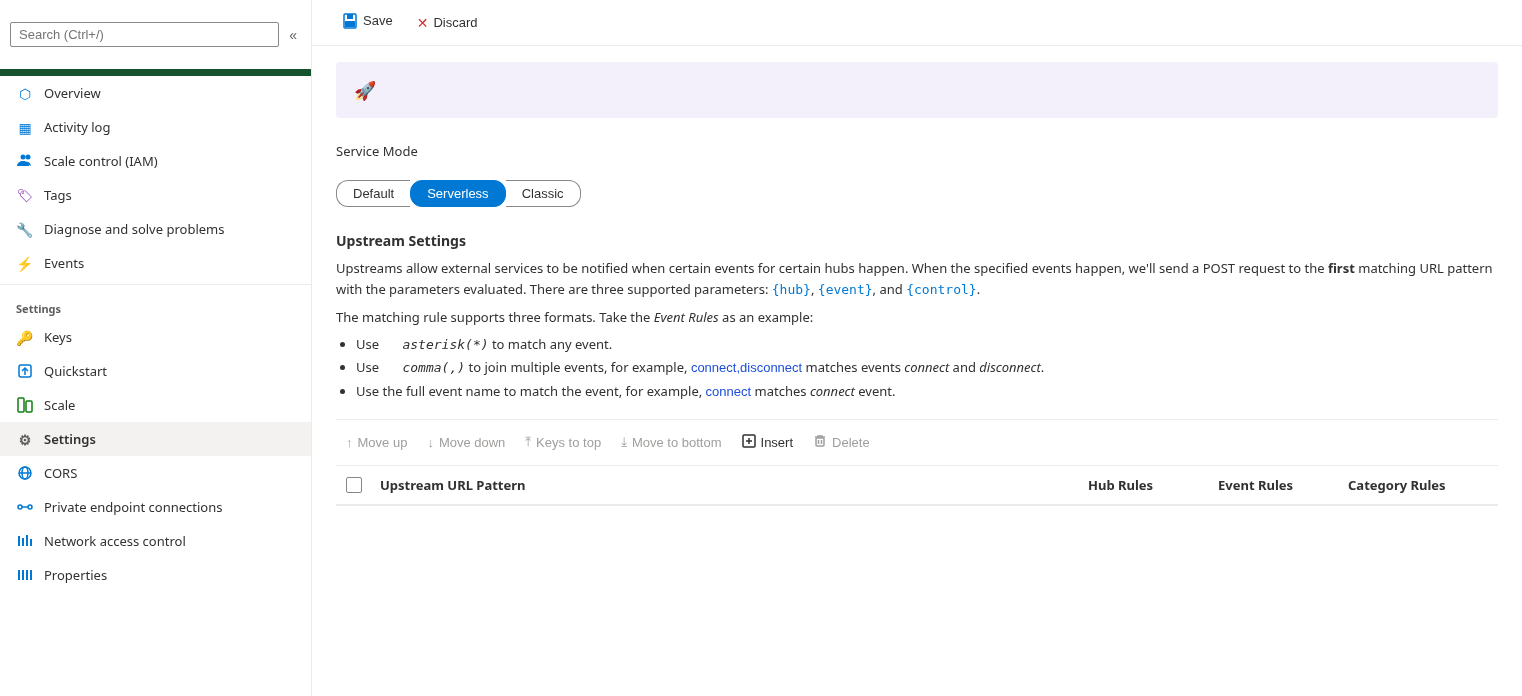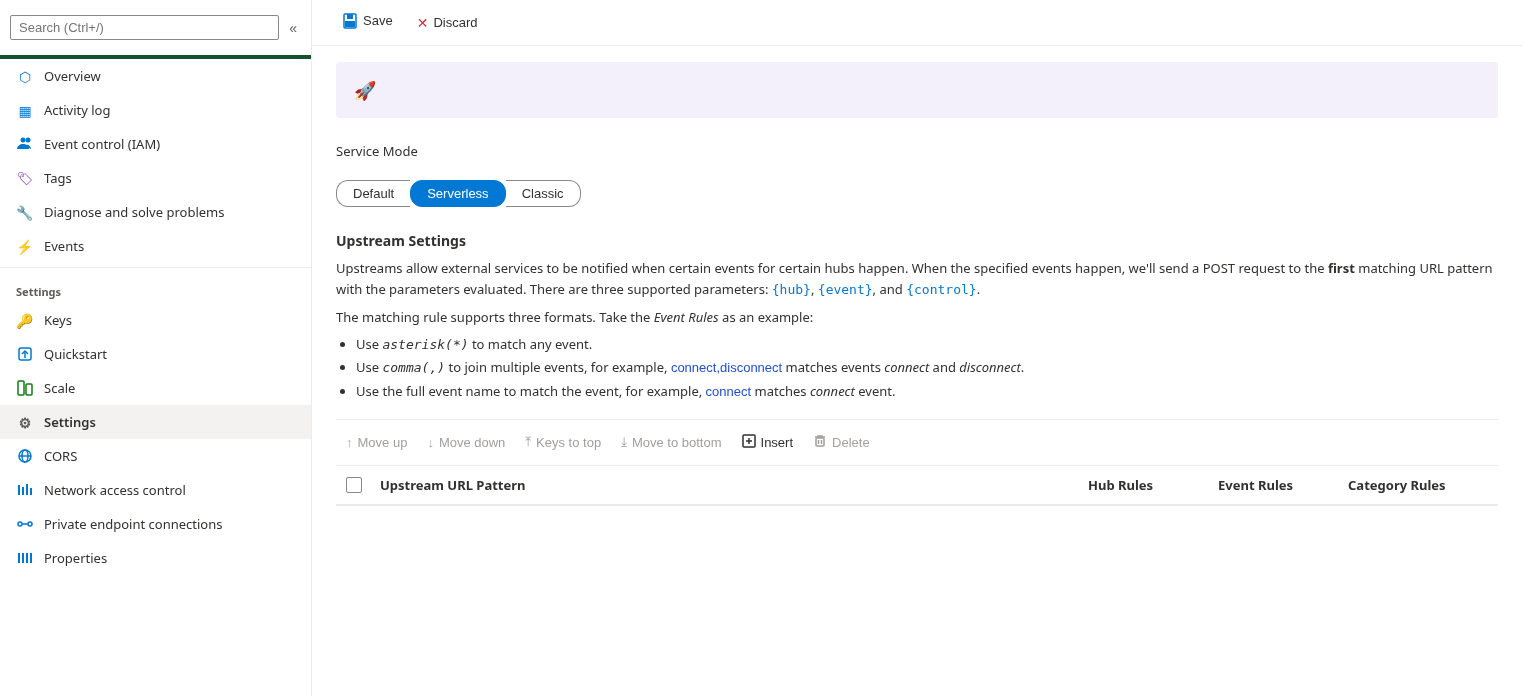--- a/index.html
+++ b/index.html
@@ -12,22 +12,22 @@
       background: #fff;
       border-right: 1px solid #edebe9;
       display: flex;
       flex-direction: column;
       overflow-y: auto;
       height: 100%;
     }
     .search-bar {
       display: flex;
       align-items: flex-end;
-      padding: 15px 10px;
-      border-bottom: 4px solid #14532d;
+      padding: 22px 10px;
+      border-bottom: 7px solid #14532d;
       gap: 6px;
     }
     .search-input {
       flex: 1;
       border: 1px solid #8a8886;
       border-radius: 2px;
       padding: 4px 8px;
       font-size: 13px;
       outline: none;
       color: #605e5c;
@@ -172,21 +172,21 @@
       padding-left: 20px;
       margin-bottom: 16px;
     }
     .bullet-list li {
       font-size: 13px;
       line-height: 1.7;
       color: #323130;
     }
     .bullet-list .link { color: #1d4ed8; font-family: Liberation Sans, sans-serif; }
     .bullet-list .italic { font-style: italic; }
-    .bullet-list .code { font-family: 'Consolas', monospace; font-style: italic; }
+    .bullet-list .code { font-family: 'Consolas', monospace; font-style: italic; margin-left: 20px; }
 
     
     .action-bar {
       display: flex;
       align-items: center;
       gap: 0;
       padding: 8px 0;
       border-top: 1px solid #edebe9;
       border-bottom: 1px solid #edebe9;
       margin-bottom: 0;
@@ -267,21 +267,21 @@
     </div>
     <div class="nav-item">
       <span class="nav-icon" style="color:#0078d4;">
         <svg width="16" height="16" viewBox="0 0 16 16" fill="currentColor">
             <circle cx="6" cy="4" r="2.5"></circle>
             <circle cx="11" cy="4" r="2.5"></circle>
             <path d="M0 13c0-3 3-5 6-5s6 2 6 5"></path>
             <path d="M8 10c1-2 5-2 6 3"></path>
           </svg>
       </span>
-      <span>Event control (IAM)</span>
+      <span>Scale control (IAM)</span>
     </div>
     <div class="nav-item">
       <span class="nav-icon" style="color:#7719aa; font-size:13px;">🏷</span>
       <span>Tags</span>
     </div>
     <div class="nav-item">
       <span class="nav-icon" style="color:#605e5c;">🔧</span>
       <span>Diagnose and solve problems</span>
     </div>
     <div class="nav-item">
@@ -323,41 +323,41 @@
     </div>
     <div class="nav-item">
       <span class="nav-icon" style="color:#0078d4;">
         <svg width="16" height="16" viewBox="0 0 16 16" fill="none" stroke="#0078d4" stroke-width="1.5">
             <circle cx="8" cy="8" r="6"></circle>
             <ellipse cx="8" cy="8" rx="3" ry="6"></ellipse>
             <line x1="2" y1="8" x2="14" y2="8"></line>
           </svg>
       </span>
       <span>CORS</span>
+    </div>
+    <div class="nav-item">
+      <span class="nav-icon" style="color:#0078d4;">
+        <svg width="16" height="16" viewBox="0 0 16 16" fill="none" stroke="#0078d4" stroke-width="1.5">
+            <circle cx="3" cy="8" r="2"></circle>
+            <circle cx="13" cy="8" r="2"></circle>
+            <line x1="5" y1="8" x2="11" y2="8"></line>
+          </svg>
+      </span>
+      <span>Private endpoint connections</span>
     </div>
     <div class="nav-item">
       <span class="nav-icon" style="color:#0078d4;">
         <svg width="16" height="16" viewBox="0 0 16 16" fill="#0078d4">
             <rect x="1" y="3" width="2" height="10"></rect>
             <rect x="5" y="5" width="2" height="8"></rect>
             <rect x="9" y="2" width="2" height="11"></rect>
             <rect x="13" y="6" width="2" height="7"></rect>
           </svg>
       </span>
       <span>Network access control</span>
-    </div>
-    <div class="nav-item">
-      <span class="nav-icon" style="color:#0078d4;">
-        <svg width="16" height="16" viewBox="0 0 16 16" fill="none" stroke="#0078d4" stroke-width="1.5">
-            <circle cx="3" cy="8" r="2"></circle>
-            <circle cx="13" cy="8" r="2"></circle>
-            <line x1="5" y1="8" x2="11" y2="8"></line>
-          </svg>
-      </span>
-      <span>Private endpoint connections</span>
     </div>
     <div class="nav-item">
       <span class="nav-icon" style="color:#0078d4;">
         <svg width="16" height="16" viewBox="0 0 16 16" fill="#0078d4">
             <rect x="1" y="3" width="2" height="10"></rect>
             <rect x="5" y="3" width="2" height="10"></rect>
             <rect x="9" y="3" width="2" height="10"></rect>
             <rect x="13" y="3" width="2" height="10"></rect>
           </svg>
       </span>

